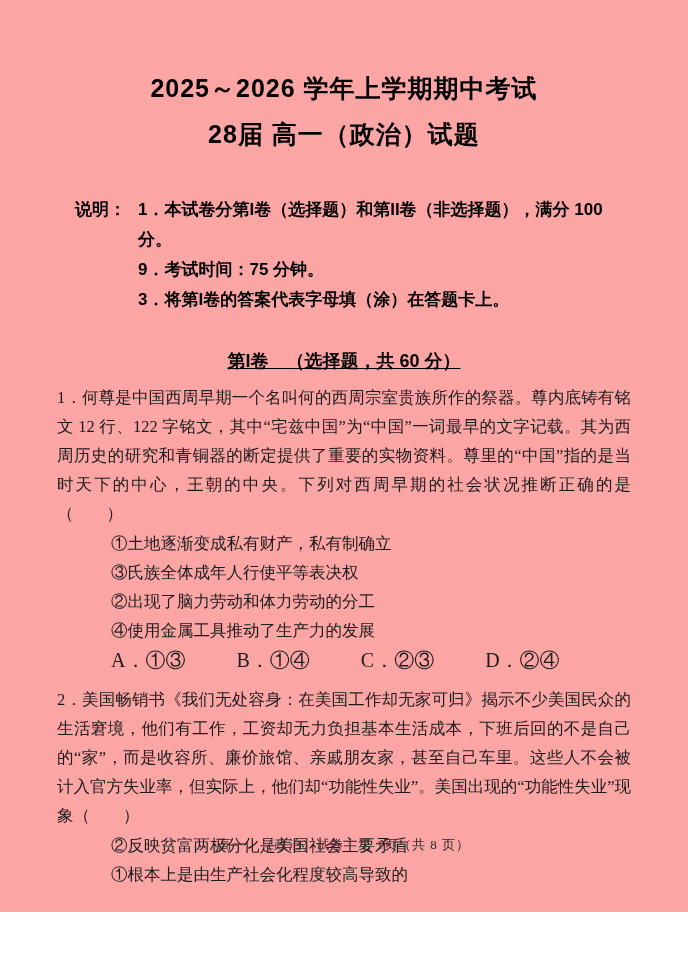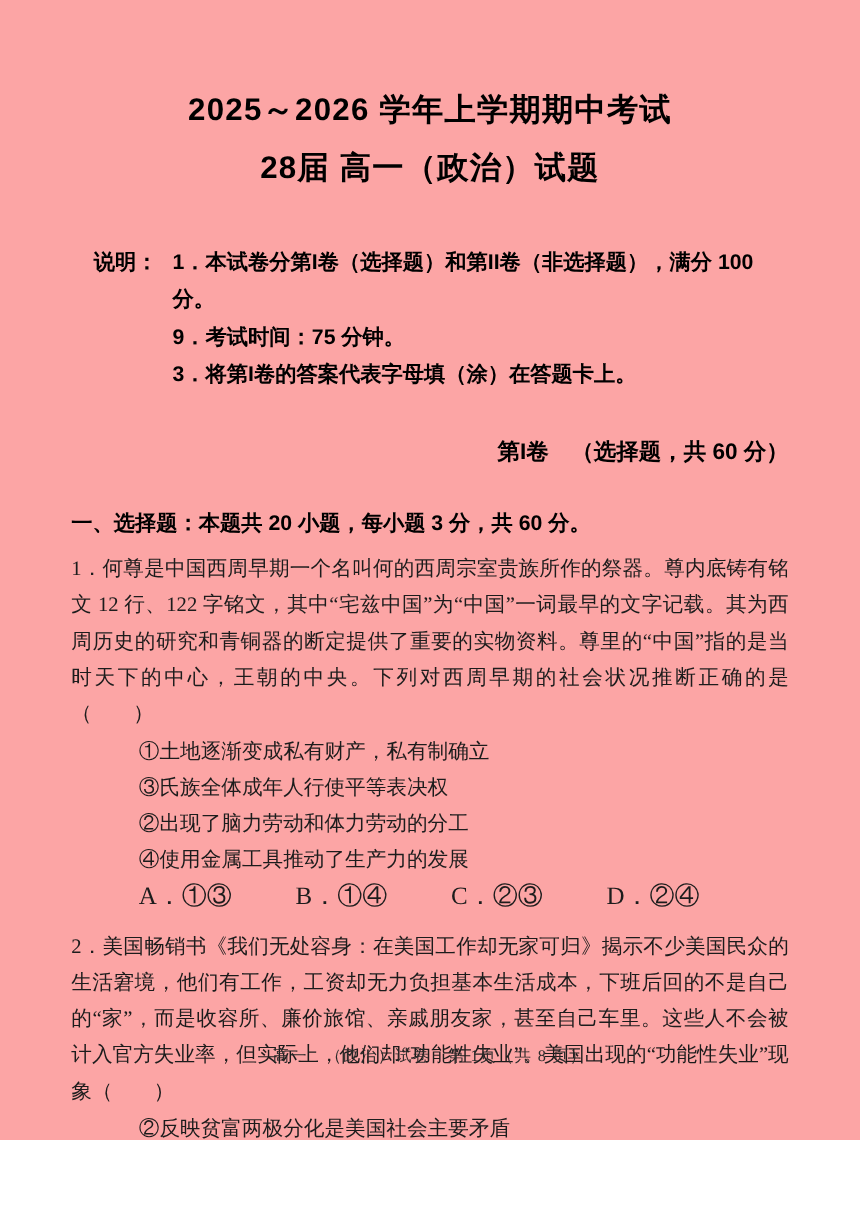--- a/index.html
+++ b/index.html
@@ -34,25 +34,26 @@
     font-size: 17px;
     color: #000;
     padding-left: 18px;
   }
   .instructions .label { flex: 0 0 auto; line-height: 30px; }
   .instr-items { margin-left: 12px; }
   .instr-items .instr-line { line-height: 30px; }
 
   .section-heading {
     margin-top: 34px;
-    text-align: right;
+    text-align: center;
     font-family: "Liberation Sans", sans-serif;
     font-weight: bold;
     font-size: 18px;
     color: #000;
+    text-decoration: underline;
   }
 
   .part-heading {
     margin-top: 34px;
     font-family: "Liberation Sans", sans-serif;
     font-weight: bold;
     font-size: 17px;
     color: #000;
   }
 
@@ -92,21 +93,20 @@
       <div class="label">说明：</div>
       <div class="instr-items">
         <div class="instr-line">1．本试卷分第I卷（选择题）和第II卷（非选择题），满分 100 分。</div>
         <div class="instr-line">9．考试时间：75 分钟。</div>
         <div class="instr-line">3．将第I卷的答案代表字母填（涂）在答题卡上。</div>
       </div>
     </div>
 
     <div class="section-heading">第I卷　（选择题，共 60 分）</div>
 
-    <div class="part-heading">一、选择题：本题共 20 小题，每小题 3 分，共 60 分。</div>
 
     <div class="question-block">
       <p class="stem">1．何尊是中国西周早期一个名叫何的西周宗室贵族所作的祭器。尊内底铸有铭文 12 行、122 字铭文，其中“宅兹中国”为“中国”一词最早的文字记载。其为西周历史的研究和青铜器的断定提供了重要的实物资料。尊里的“中国”指的是当时天下的中心，王朝的中央。下列对西周早期的社会状况推断正确的是（　　）</p>
       <div class="sub-options">
         <div class="subopt">①土地逐渐变成私有财产，私有制确立</div>
         <div class="subopt">③氏族全体成年人行使平等表决权</div>
         <div class="subopt">②出现了脑力劳动和体力劳动的分工</div>
         <div class="subopt">④使用金属工具推动了生产力的发展</div>
       </div>
       <div class="choices">

